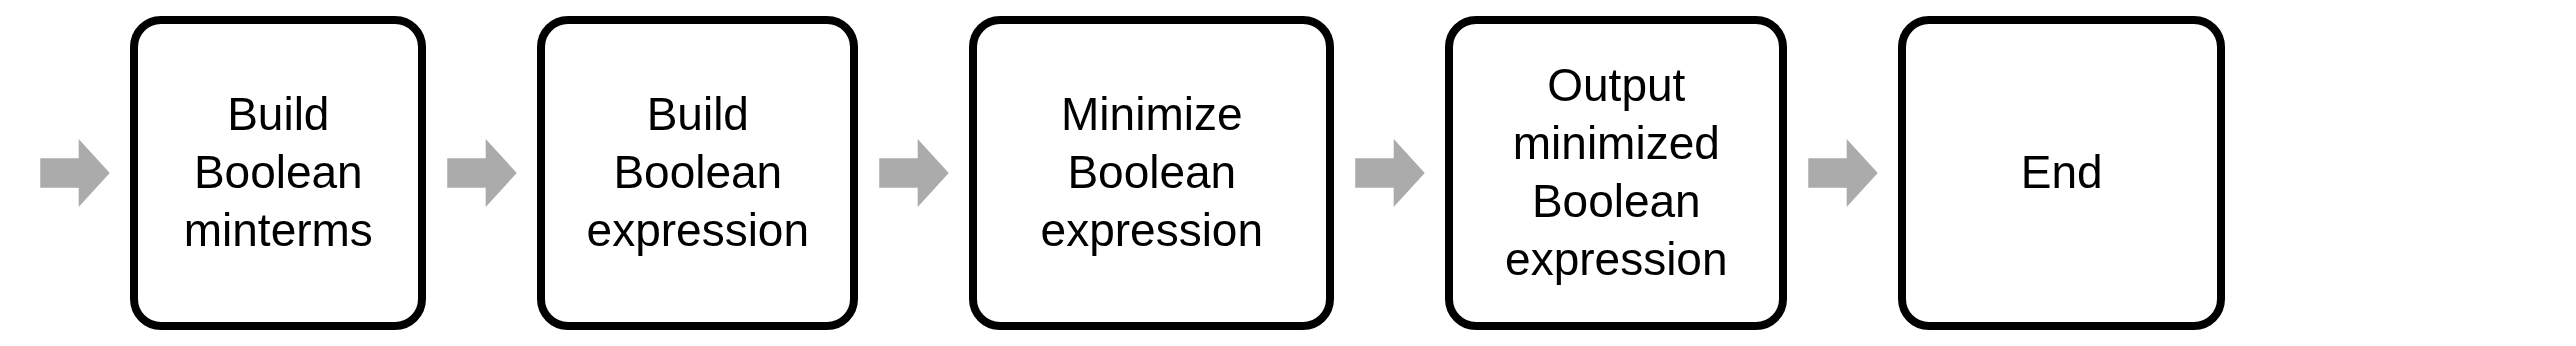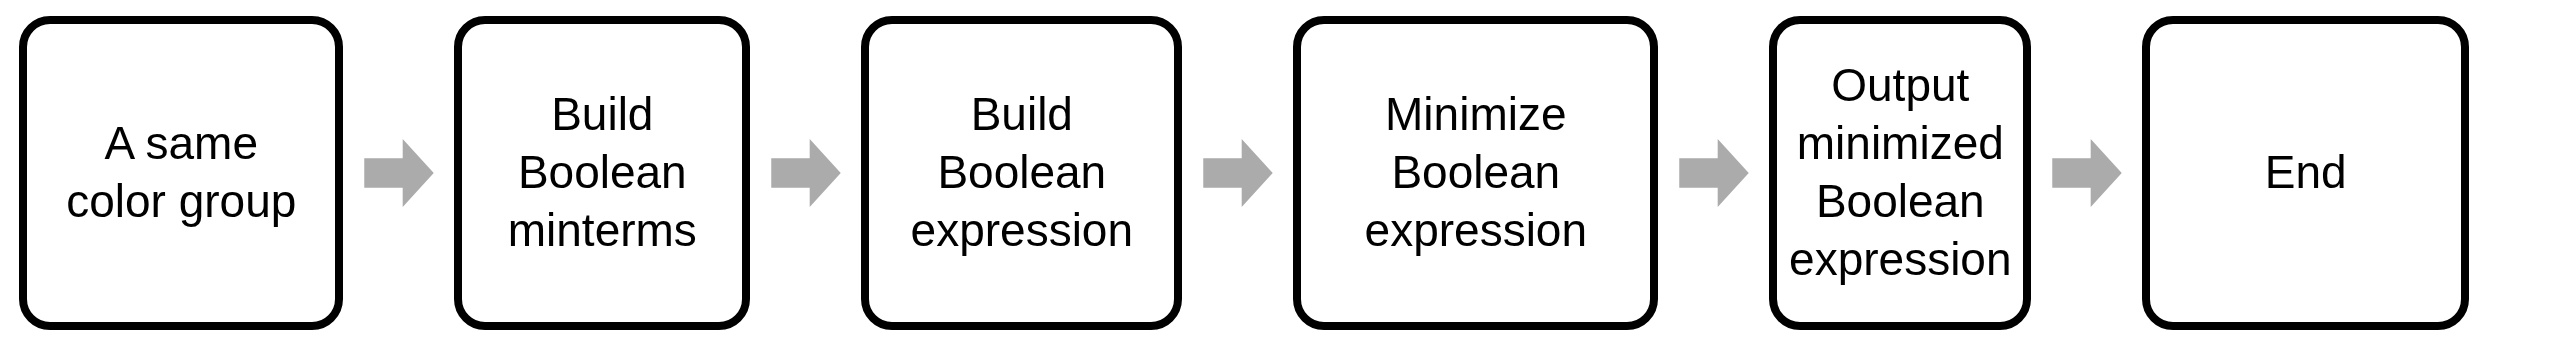--- a/index.html
+++ b/index.html
@@ -61,33 +61,29 @@
   .arrow-icon {
     display: block;
     width: 70px;
     height: 68px;
   }
   
   .n0 { width: 324px; }
   .n1 { width: 296px; }
   .n2 { width: 321px; }
   .n3 { width: 365px; }
-  .n4 { width: 262px; }
+  .n4 { width: 342px; }
   .n5 { width: 327px; }
 </style>
 </head>
 <body>
 
 <div id="canvas">
   <div class="flow-row">
 
-    <div class="node n0">
-      <div class="node-label">A same
-color group</div>
-    </div>
 
     <div class="connector">
       <svg class="arrow-icon" viewBox="0 0 94 92">
         <polygon points="0,26 52,26 52,0 94,46 52,92 52,66 0,66" fill="#ababab"></polygon>
       </svg>
     </div>
 
     <div class="node n1">
       <div class="node-label">Build
 Boolean

